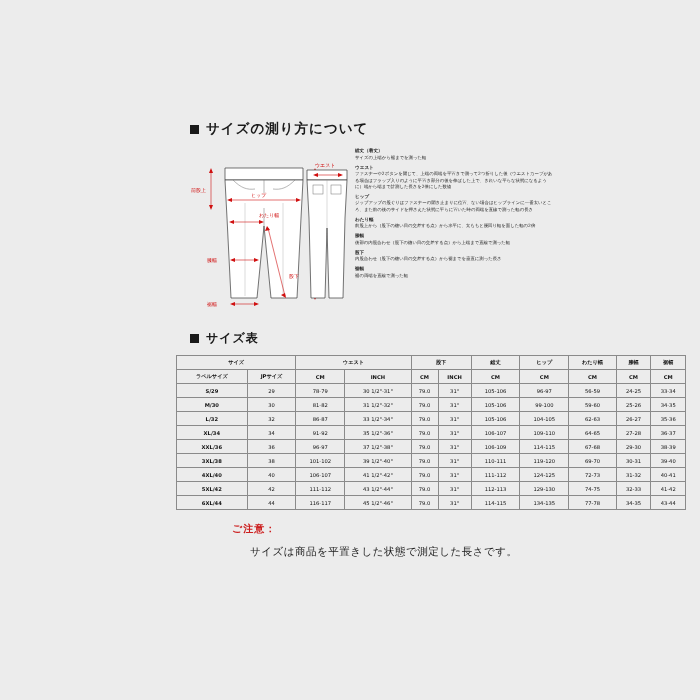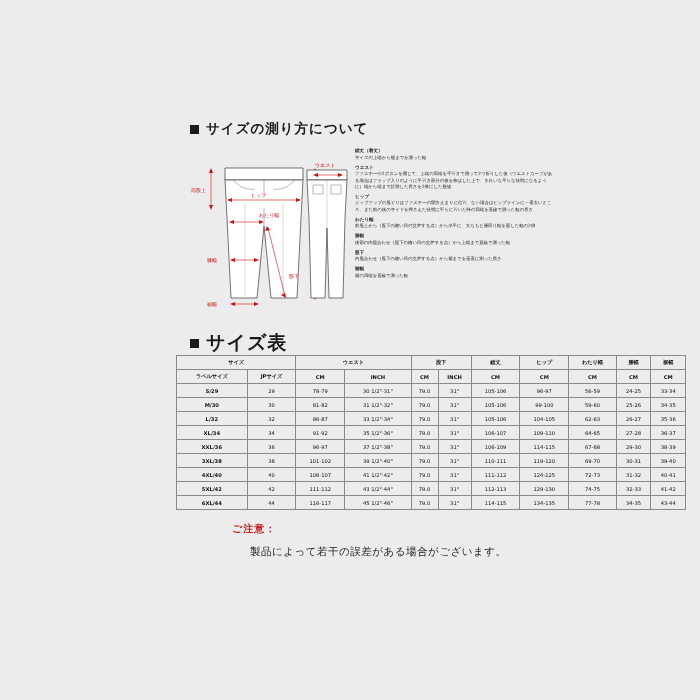--- a/index.html
+++ b/index.html
@@ -23,21 +23,21 @@
     position:absolute;
     display:flex;align-items:center;
     font-weight:bold;
     color:#1a1a1a;
     letter-spacing:1px;
   }
   .sec-head .mark{
     width:9px;height:9px;background:#1a1a1a;margin-right:7px;
   }
   #head1{left:180px;top:110px;font-size:13.5px;}
-  #head2{left:180px;top:320px;font-size:19px;}
+  #head2{left:180px;top:320px;font-size:12px;}
 
   
   .diagram{position:absolute;left:175px;top:138px;width:160px;height:175px;}
   .diagram2{position:absolute;left:275px;top:148px;width:80px;height:150px;}
 
   
   .desc{
     position:absolute;left:345px;top:138px;width:200px;
     font-size:4.4px;line-height:1.45;color:#222;
   }
@@ -334,17 +334,17 @@
           <td>77-78</td>
           <td>34-35</td>
           <td>43-44</td>
         </tr>
       </tbody>
     </table>
   </div>
 
   <div class="notice-title">ご注意：</div>
   <div class="notice-body">
-    <div>製品によって若干の誤差がある場合がございます。</div>
+    <div>サイズは商品を平置きした状態で測定した長さです。</div>
   </div>
 
  </div>
 </div>
 
 </body></html>

